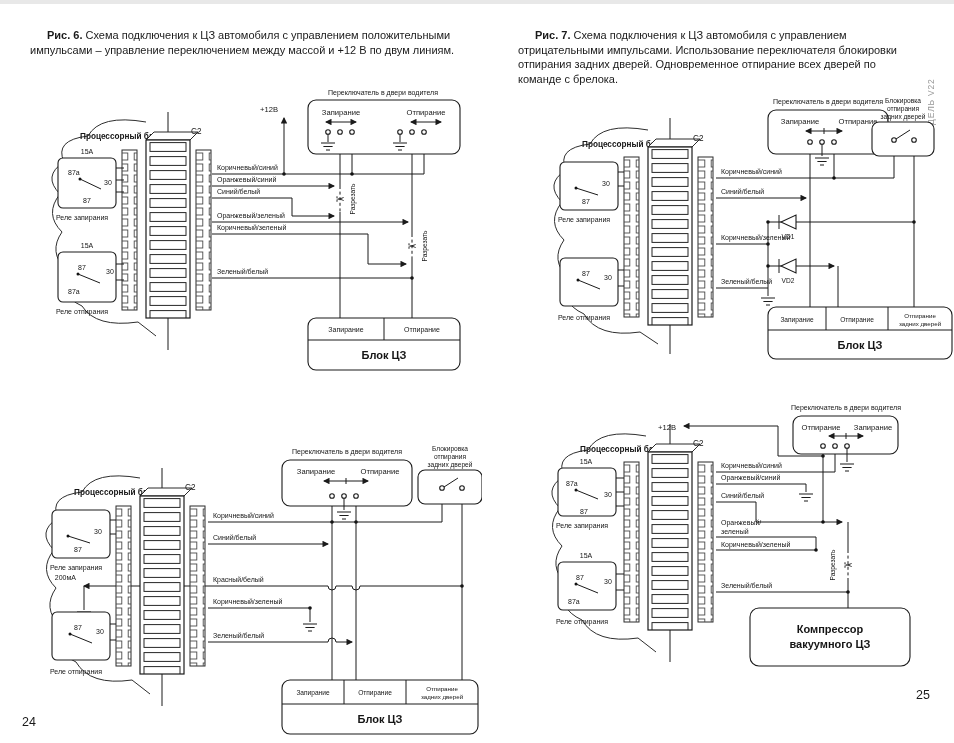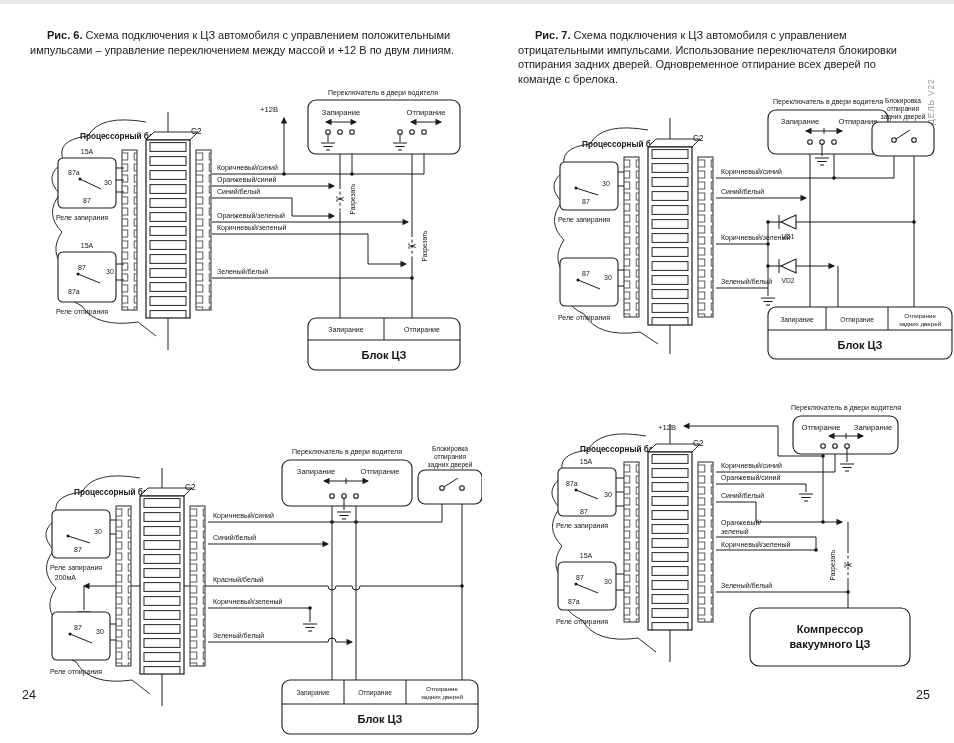--- a/index.html
+++ b/index.html
@@ -238,21 +238,21 @@
       <line x1="324" y1="236" x2="324" y2="260" class="ln"></line>
       <line x1="386" y1="236" x2="386" y2="260" class="ln"></line>
       <text x="293" y="251" class="s65 mid">Запирание</text>
       <text x="355" y="251" class="s65 mid">Отпирание</text>
       <text x="422" y="247" class="s6 mid">Отпирание</text>
       <text x="422" y="255" class="s6 mid">задних дверей</text>
       <text x="360" y="279" class="s11 b mid">Блок ЦЗ</text>
     </g>
   </svg>
 
-  <div class="pagenum" style="left:22px;top:684px">24</div>
+  <div class="pagenum" style="left:22px;top:711px">24</div>
 
   <div class="cap" style="left:518px;top:24px;width:400px">
     <b>Рис. 7.</b><span>Схема подключения к ЦЗ автомобиля с управлением отрицательными импульсами. Использование переключателя блокировки отпирания задних дверей. Одновременное отпирание всех дверей по команде с брелока.</span>
   </div>
 
   <div class="side" style="left:926px;top:26px;height:110px">МОДЕЛЬ V22</div>
 
   <svg class="fig" style="left:528px;top:88px" width="426" height="272" viewBox="0 0 426 272">
     <g>
       <path class="ln2" d="M120,38 Q74,30 62,52 Q28,56 38,78 Q16,92 34,110 Q18,130 36,148 Q22,168 40,186 Q30,210 56,222 Q70,246 112,240 L130,252"></path>

